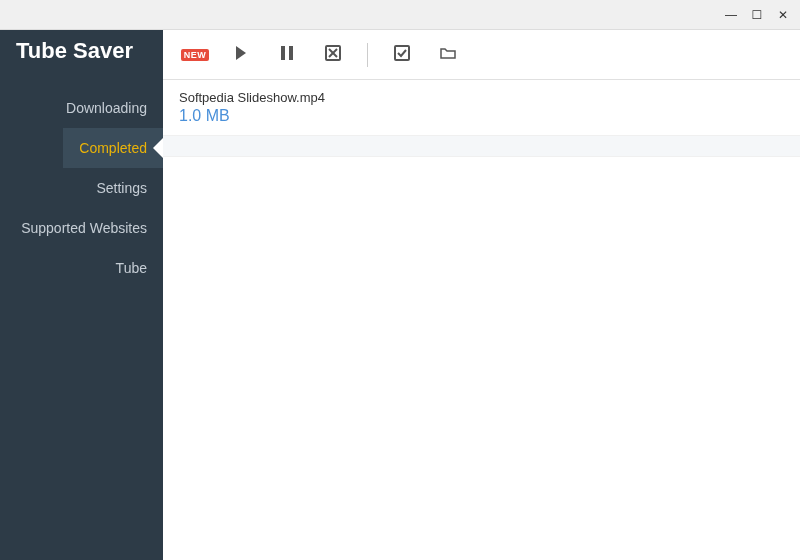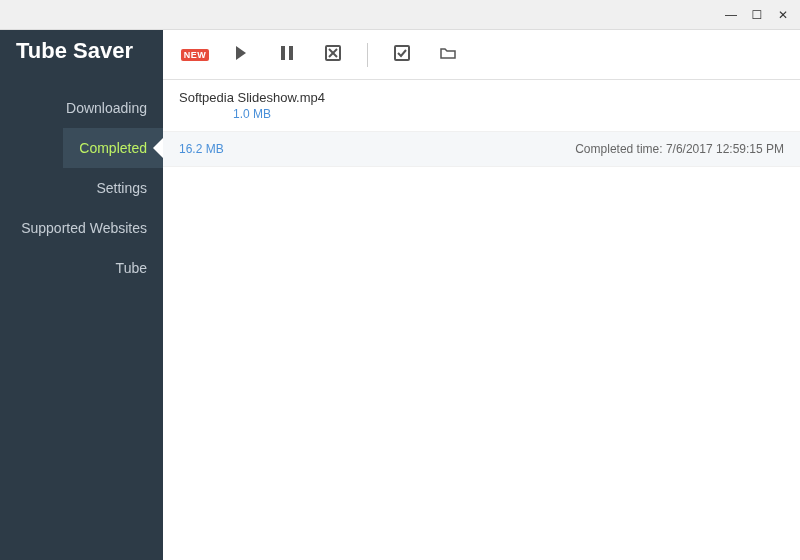--- a/index.html
+++ b/index.html
@@ -69,21 +69,21 @@
 
     .sidebar-item {
       padding: 12px 16px;
       color: #c5cdd5;
       font-size: 14px;
       cursor: pointer;
       position: relative;
     }
     .sidebar-item.active {
       background: #3a4c5a;
-      color: #bef264;
+      color: #eab308;
     }
     .sidebar-item.active::after {
       content: '';
       position: absolute;
       right: 0;
       top: 50%;
       transform: translateY(-50%);
       width: 0;
       height: 0;
       border-top: 10px solid transparent;
@@ -157,31 +157,30 @@
     .download-item:nth-child(even) {
       background: #f5f7f9;
     }
     .download-item:nth-child(odd) {
       background: #fff;
     }
 
     .download-info {
       display: flex;
       flex-direction: column;
-      align-items: center;
     }
 
     .download-filename {
       font-size: 13px;
       color: #333;
       margin-bottom: 2px;
     }
 
     .download-size {
-      font-size: 12px;
+      font-size: 16px;
       color: #4a90d9;
     }
 
     .download-time {
       font-size: 12px;
       color: #666;
     }
 
     
     .icon-svg {
@@ -273,21 +272,19 @@
 
       <div class="download-item">
         <div class="download-info">
           <span class="download-filename">Softpedia Slideshow.mp4</span>
           <span class="download-size">1.0 MB</span>
         </div>
       </div>
 
       <div class="download-item">
         <div class="download-info">
-          <span class="download-size">16.2 MB</span>
         </div>
-        <span class="download-time">Completed time: 7/6/2017 12:59:15 PM</span>
       </div>
 
     </div>
 
   </div>
 </div>
 
 </body></html>

